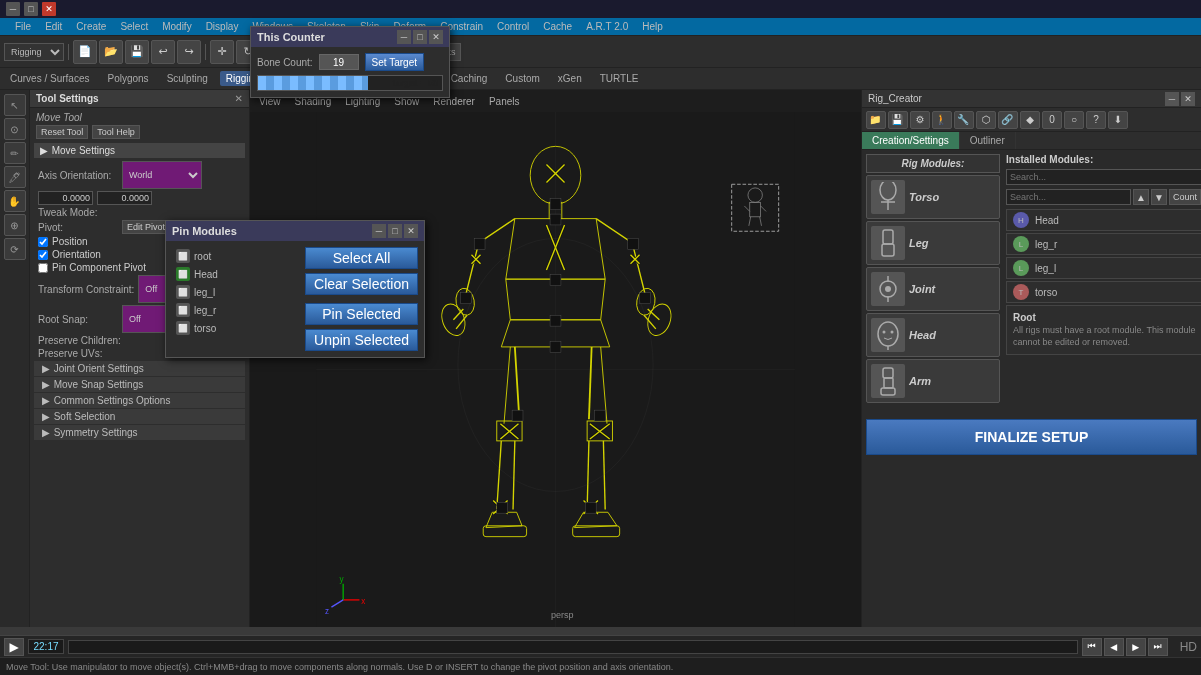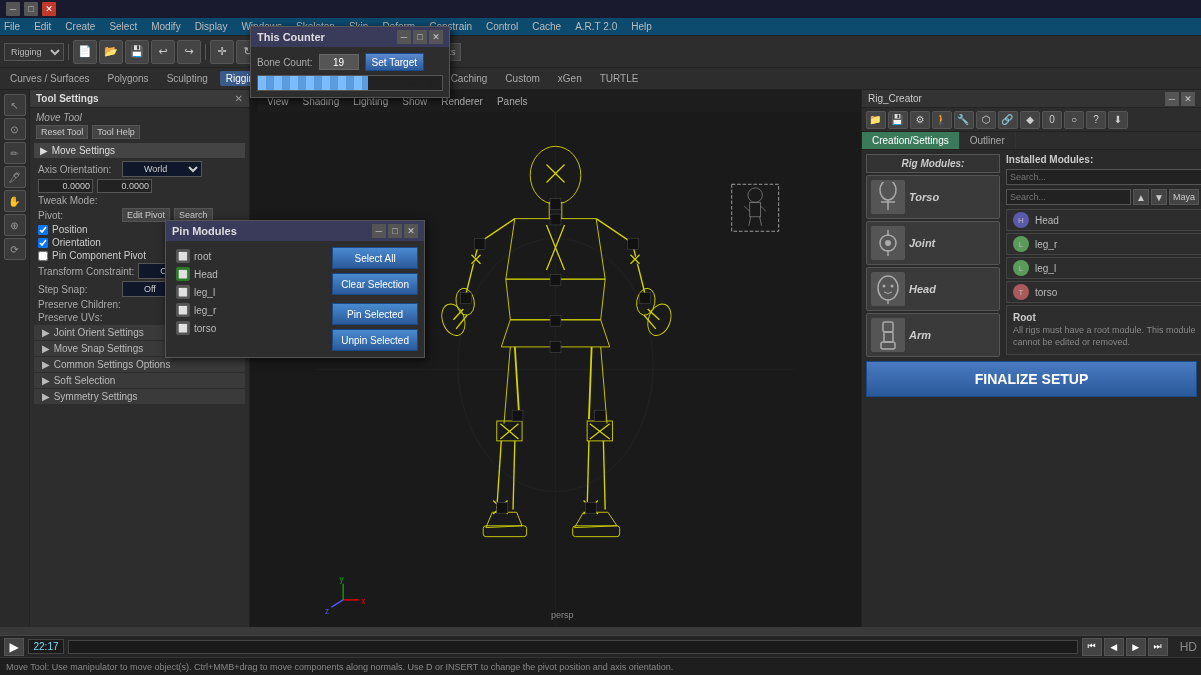--- a/index.html
+++ b/index.html
@@ -33,25 +33,25 @@
       cursor: pointer;
       font-size: 9px;
       display: flex; align-items: center; justify-content: center;
     }
     .win-btn-min { background: #555; color: #ccc; }
     .win-btn-max { background: #555; color: #ccc; }
     .win-btn-close { background: #c0392b; color: #fff; }
 
     
     .menu-bar {
-      background: #0c4a6e;
+      background: #0369a1;
       height: 18px;
       display: flex;
       align-items: center;
-      padding: 0 1px;
+      padding: 0 12px;
       gap: 8px;
       border-bottom: 1px solid #222;
     }
     .menu-item {
       color: #bbb;
       font-size: 10px;
       cursor: pointer;
       padding: 1px 3px;
     }
     .toolbar-btn {
@@ -184,25 +184,25 @@
       margin: 2px 4px;
     }
     .settings-row {
       display: flex;
       align-items: center;
       padding: 1px 8px;
       gap: 4px;
     }
     .settings-label { color: #aaa; min-width: 80px; font-size: 10px; }
     .settings-dropdown {
-      background: #0f172a;
+      background: #701a75;
       border: 1px solid #555;
       color: #ccc;
-      height: 16px;
-      padding: 0 17px;
+      height: 28px;
+      padding: 0 2px;
       font-size: 9px;
       width: 80px;
     }
     .num-field {
       background: #222;
       border: 1px solid #555;
       color: #ccc;
       height: 14px;
       width: 55px;
       font-size: 9px;
@@ -243,21 +243,21 @@
 
     
     .viewport {
       flex: 1;
       background: #1a1a1a;
       position: relative;
       overflow: hidden;
     }
     .viewport-toolbar {
       position: absolute;
-      top: 0; left: 8px; right: 0;
+      top: 0; left: 0; right: 0;
       height: 22px;
       background: rgba(30,30,30,0.85);
       display: flex;
       align-items: center;
       gap: 8px;
       padding: 0 6px;
       z-index: 10;
     }
     .vp-btn {
       color: #aaa;
@@ -372,21 +372,21 @@
     .root-desc { color: #888; font-size: 9px; line-height: 1.3; }
     .finalize-btn {
       background: linear-gradient(to bottom, #4a7ac0, #2a5a9a);
       border: 1px solid #1a4a8a;
       color: #fff;
       font-size: 14px;
       font-weight: bold;
       height: 36px;
       cursor: pointer;
       width: 100%;
-      margin-top: 4px;
+      margin-top: 16px;
     }
 
     
     .float-window {
       position: absolute;
       background: #2d2d2d;
       border: 1px solid #555;
       box-shadow: 2px 2px 8px rgba(0,0,0,0.7);
       z-index: 100;
     }
@@ -486,21 +486,21 @@
       display: flex; align-items: center; justify-content: center;
       font-size: 8px;
       color: #999;
     }
     .pin-icon.green { background: #2a7a2a; color: #7df; }
     .pin-actions { display: flex; flex-direction: column; gap: 4px; }
     .pin-action-btn {
       background: linear-gradient(to bottom, #4a8ad0, #2a5a9a);
       border: 1px solid #1a4a8a;
       color: #fff;
-      font-size: 10px;
+      font-size: 14px;
       height: 22px;
       padding: 0 8px;
       cursor: pointer;
       white-space: nowrap;
     }
 
     
     .bottom-area {
       position: absolute;
       bottom: 0; left: 0; right: 0;
@@ -749,21 +749,21 @@
     </div>
 
     <div class="settings-row">
       <span class="settings-label">Transform Constraint:</span>
       <select class="settings-dropdown">
         <option>Off</option>
       </select>
     </div>
 
     <div class="settings-row">
-      <span class="settings-label">Step Snap:</span>
+      <span class="settings-label">Root Snap:</span>
       <select class="settings-dropdown">
         <option>Off</option>
       </select>
     </div>
 
     <div class="settings-row">
       <span class="settings-label">Preserve Children:</span>
     </div>
     <div class="settings-row">
       <span class="settings-label">Preserve UVs:</span>
@@ -976,20 +976,29 @@
             <div class="module-thumb">
               <svg width="30" height="30" viewBox="0 0 30 30">
                 <ellipse cx="15" cy="8" rx="8" ry="10" fill="none" stroke="#aaa" stroke-width="1.5"></ellipse>
                 <line x1="15" y1="18" x2="15" y2="28" stroke="#aaa" stroke-width="1.5"></line>
                 <line x1="8" y1="20" x2="22" y2="20" stroke="#aaa" stroke-width="1.5"></line>
               </svg>
             </div>
             <span class="module-name">Torso</span>
           </div>
 
+          <div class="module-card">
+            <div class="module-thumb">
+              <svg width="30" height="30" viewBox="0 0 30 30">
+                <rect x="10" y="2" width="10" height="14" rx="2" fill="none" stroke="#aaa" stroke-width="1.5"></rect>
+                <rect x="9" y="16" width="12" height="12" rx="2" fill="none" stroke="#aaa" stroke-width="1.5"></rect>
+              </svg>
+            </div>
+            <span class="module-name">Leg</span>
+          </div>
 
           <div class="module-card">
             <div class="module-thumb">
               <svg width="30" height="30" viewBox="0 0 30 30">
                 <circle cx="15" cy="15" r="8" fill="none" stroke="#aaa" stroke-width="1.5"></circle>
                 <circle cx="15" cy="15" r="3" fill="#aaa"></circle>
                 <line x1="15" y1="2" x2="15" y2="8" stroke="#aaa" stroke-width="1.5"></line>
                 <line x1="15" y1="22" x2="15" y2="28" stroke="#aaa" stroke-width="1.5"></line>
               </svg>
             </div>
@@ -1027,21 +1036,21 @@
             <span style="color:#ccc;font-size:10px;font-weight:bold;">Installed Modules:</span>
           </div>
 
           <div class="search-row">
             <input class="search-input" type="text" placeholder="Search..." style="">
           </div>
           <div class="search-row">
             <input class="search-input" type="text" placeholder="Search..." style="">
             <div class="search-arrow">▲</div>
             <div class="search-arrow">▼</div>
-            <button class="type-btn">Maya</button>
+            <button class="type-btn">Count</button>
             <button class="abc-btn">ABC</button>
           </div>
 
           <div class="installed-item">
             <div class="installed-item-icon" style="background:#5a5aaa;">H</div>
             <span>Head</span>
           </div>
           <div class="installed-item">
             <div class="installed-item-icon" style="background:#5a9a5a;">L</div>
             <span>leg_r</span>

